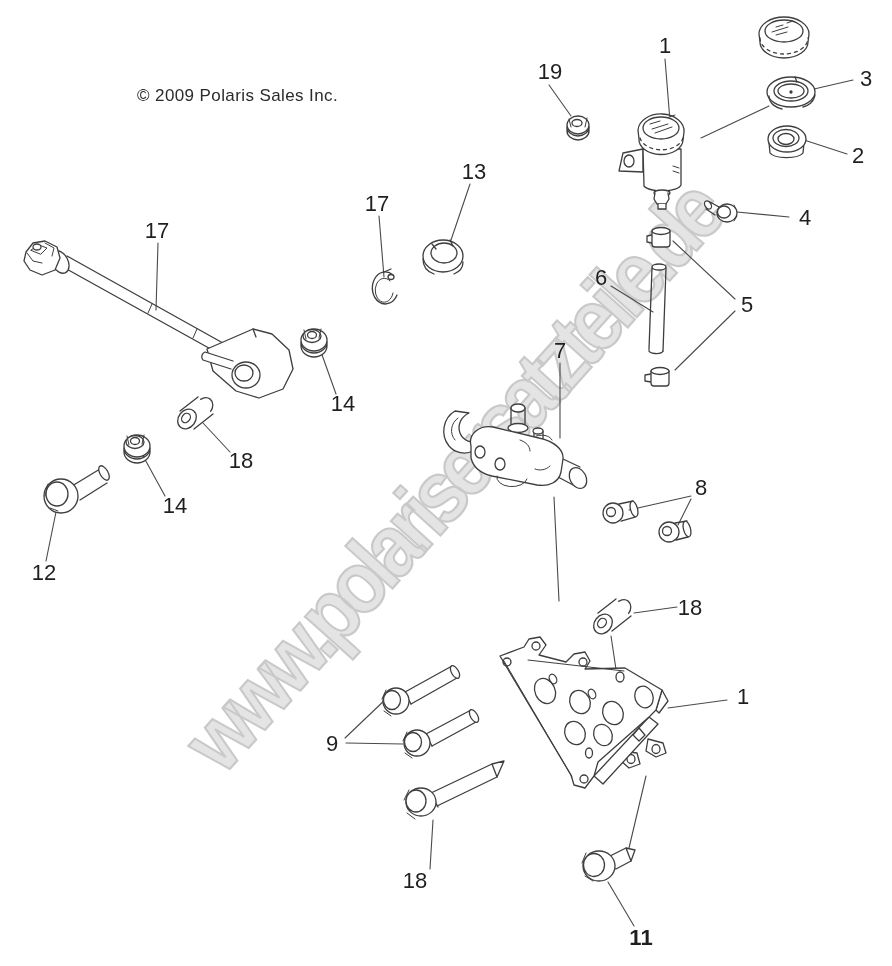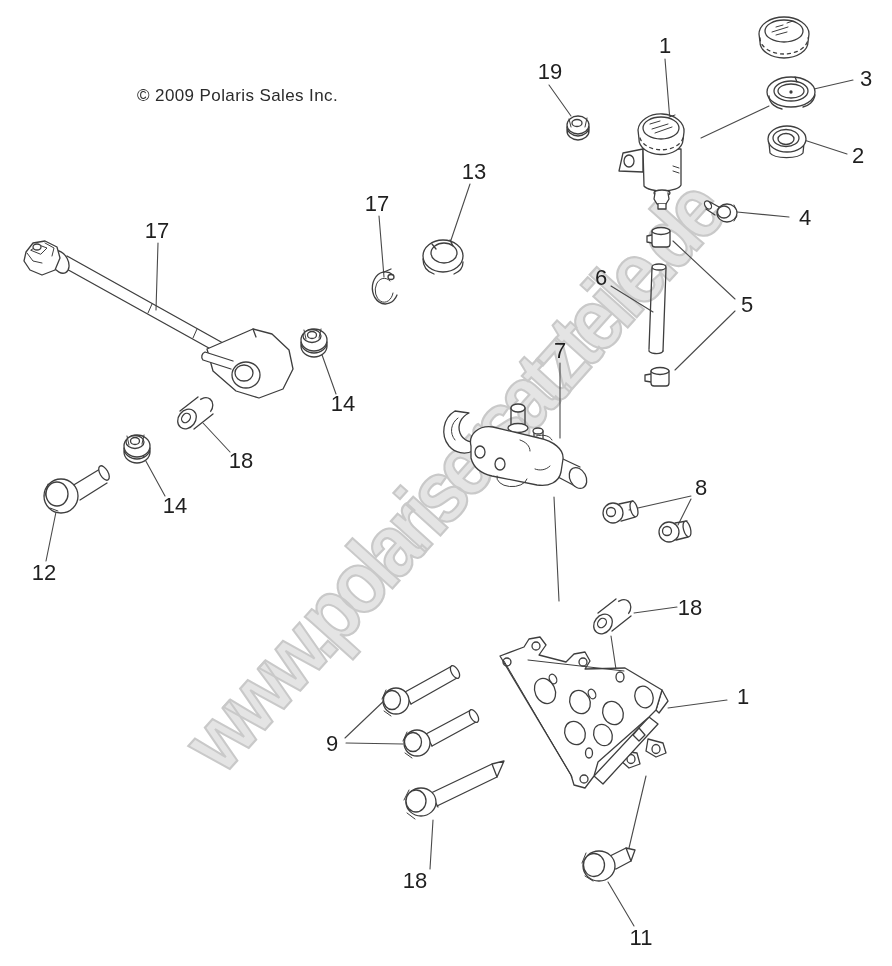--- a/index.html
+++ b/index.html
@@ -303,16 +303,16 @@
       <div class="callout" style="left: 560px; top: 351px;">7</div>
       <div class="callout" style="left: 343px; top: 404px;">14</div>
       <div class="callout" style="left: 241px; top: 461px;">18</div>
       <div class="callout" style="left: 175px; top: 506px;">14</div>
       <div class="callout" style="left: 701px; top: 488px;">8</div>
       <div class="callout" style="left: 44px; top: 573px;">12</div>
       <div class="callout" style="left: 690px; top: 608px;">18</div>
       <div class="callout" style="left: 743px; top: 697px;">1</div>
       <div class="callout" style="left: 332px; top: 744px;">9</div>
       <div class="callout" style="left: 415px; top: 881px;">18</div>
-      <div class="callout" style="left: 641px; top: 938px;">11</div>
+      <div class="callout" style="left: 641px; top: 938px; font-weight: bold;">11</div>
     </div>
 
 </div>
 
 </body></html>

